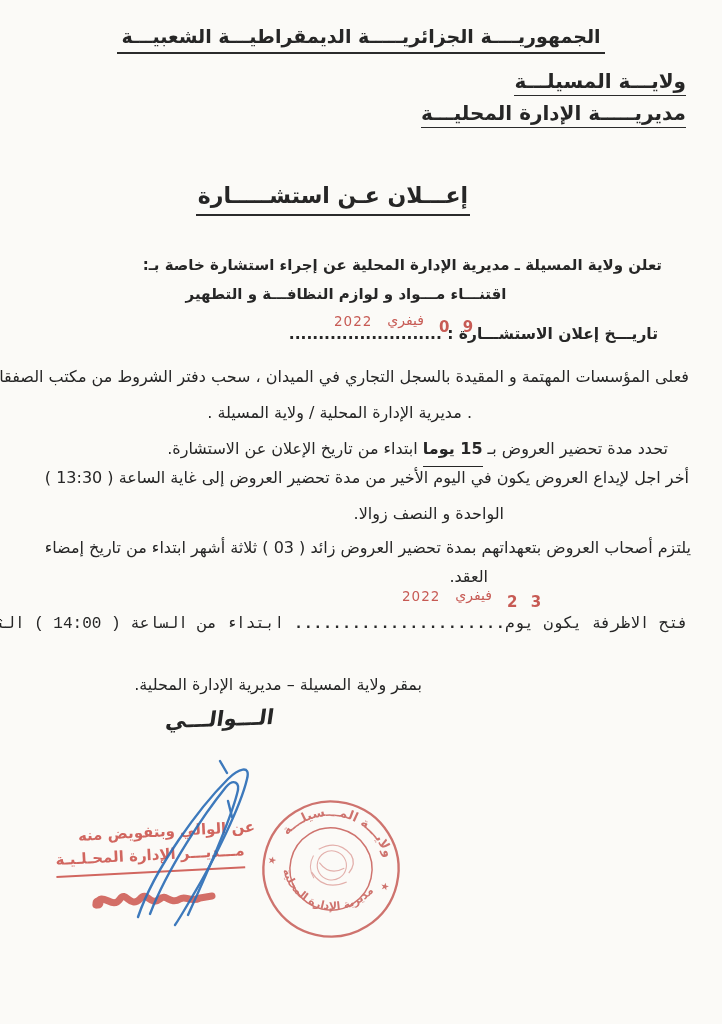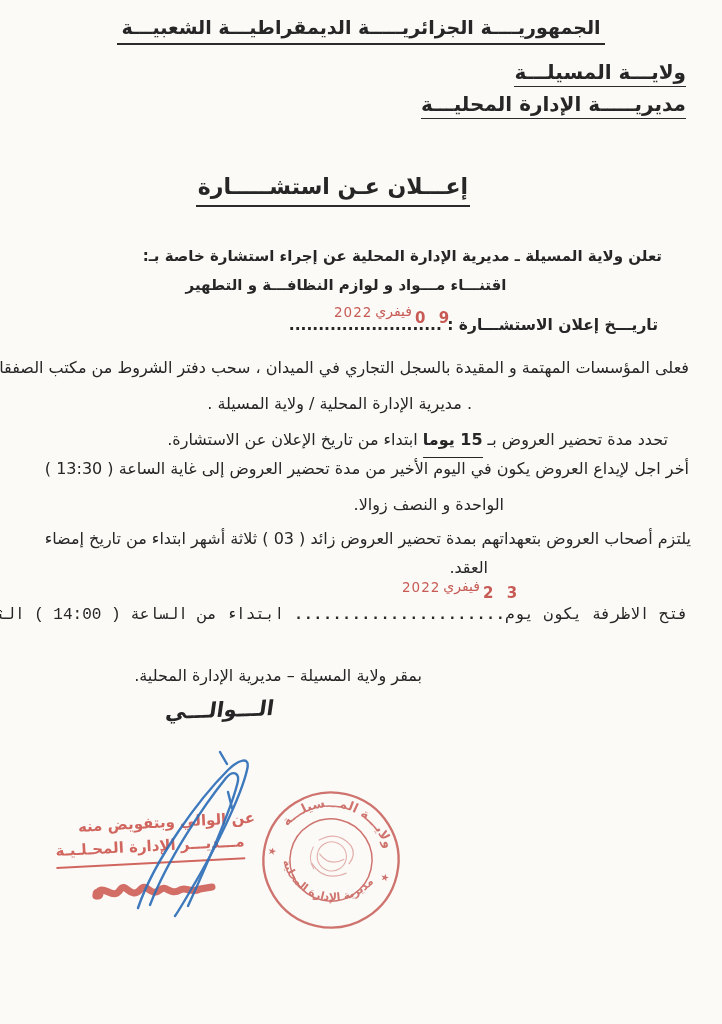--- a/index.html
+++ b/index.html
@@ -4,21 +4,21 @@
 <style>
   html,body{margin:0;padding:0;}
   body{
     width:722px;height:1024px;
     background:#fbfaf7;
     font-family:"DejaVu Sans", sans-serif;
     color:#262626;
     position:relative;
     overflow:hidden;
   }
-  .page{position:absolute;inset:0;}
+  .page{position:absolute;inset:0;margin-top:9px;}
   .abs{position:absolute;white-space:nowrap;}
   .rtl{direction:rtl;}
 
   .republic{top:16px;left:0;right:0;text-align:center;font-size:19px;font-weight:bold;}
   .republic span{border-bottom:2px solid #2b2b2b;padding:0 4px 5px 4px;}
 
   .agency{top:62px;right:36px;text-align:right;font-size:20px;font-weight:bold;line-height:1.0;}
   .agency div{display:block;border-bottom:1.8px solid #2b2b2b;padding-bottom:4px;margin-bottom:7px;width:fit-content;margin-left:auto;}
 
   .main-title{top:174px;left:0;right:56px;text-align:center;font-size:22px;font-weight:bold;}
@@ -39,21 +39,21 @@
   .p3l1{top:459px;right:33px;}
   .p3l2{top:495px;right:218px;}
   .p4l1{top:529px;right:31px;}
   .p4l2{top:558px;right:234px;}
   .openl1{top:604px;right:34px;font-family:Liberation Mono, monospace;}
   .openl2{top:666px;right:300px;}
 
   .wali{top:698px;left:166px;font-size:21px;font-weight:bold;transform:skewX(-10deg) rotate(-2deg);}
 
   
-  .date-stamp{display:flex;direction:ltr;align-items:flex-end;gap:3px;opacity:.88;}
+  .date-stamp{display:flex;direction:ltr;align-items:flex-end;gap:15px;opacity:.88;}
   .stamp-red{color:#c0453e;}
   .ds-year{font-size:13.5px;margin-bottom:7px;letter-spacing:1px;}
   .ds-month{font-size:14px;margin-bottom:8px;}
   .ds-day{font-size:15px;font-weight:bold;letter-spacing:4px;}
   .stamp1{top:303px;left:334px;}
   .stamp2{top:578px;left:402px;}
 
   
   .delegation{top:812px;left:55px;width:195px;text-align:right;direction:rtl;
     color:#cd564f;font-weight:bold;font-size:15px;transform:rotate(-3deg);opacity:.9;line-height:1.55;}

